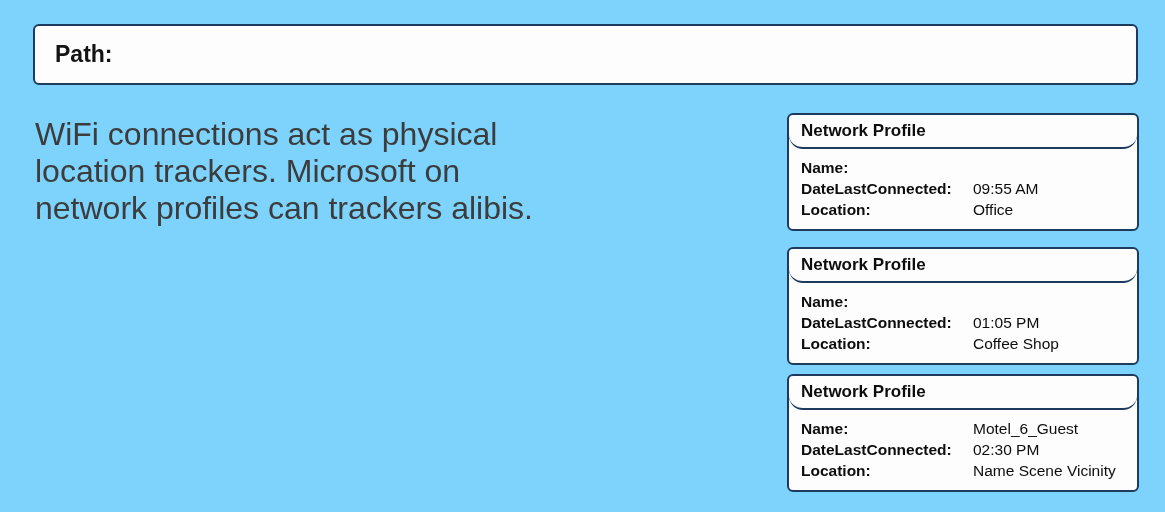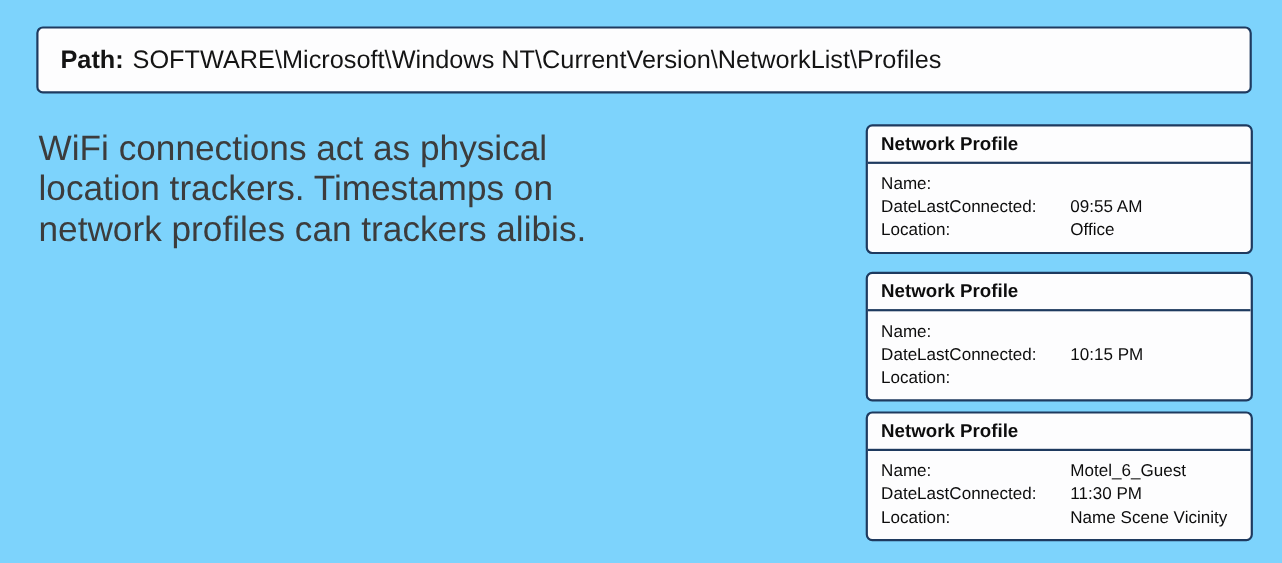--- a/index.html
+++ b/index.html
@@ -48,45 +48,45 @@
   .card-1 { top: 113px; }
   .card-2 { top: 247px; }
   .card-3 { top: 374px; }
   .card-header {
     padding: 5px 12px;
     font-size: 17px;
     font-weight: bold;
     color: #0d0d0d;
     border-bottom: 2px solid #1e3a5f;
     line-height: 22px;
+    border-radius: 14px;
   }
   .card-body { padding: 8px 12px 9px 12px; }
   .row {
     display: grid;
     grid-template-columns: 172px 1fr;
     font-size: 15.5px;
     line-height: 21px;
     color: #0d0d0d;
     white-space: nowrap;
   }
-  .row .label { font-weight: normal; }
+  .row .label { font-weight: bold; }
 </style>
 </head>
 <body>
 
 <div class="page">
 
   <div class="path-bar">
     <span class="path-label">Path:</span>
-    <span class="path-value">SOFTWARE\Microsoft\Windows NT\CurrentVersion\NetworkList\Profiles</span>
   </div>
 
   <div class="description">
     <div>WiFi connections act as physical</div>
-    <div>location trackers. Timestamps on</div>
+    <div>location trackers. Microsoft on</div>
     <div>network profiles can trackers alibis.</div>
   </div>
 
   <div class="card card-1">
     <div class="card-header">Network Profile</div>
     <div class="card-body">
       <div class="row">
         <span class="label">Name:</span>
       </div>
       <div class="row">
@@ -101,38 +101,39 @@
   </div>
 
   <div class="card card-2">
     <div class="card-header">Network Profile</div>
     <div class="card-body">
       <div class="row">
         <span class="label">Name:</span>
       </div>
       <div class="row">
         <span class="label">DateLastConnected:</span>
-        <span class="value">10:15 PM</span>
+        <span class="value">01:05 PM</span>
       </div>
       <div class="row">
         <span class="label">Location:</span>
+        <span class="value">Coffee Shop</span>
       </div>
     </div>
   </div>
 
   <div class="card card-3">
     <div class="card-header">Network Profile</div>
     <div class="card-body">
       <div class="row">
         <span class="label">Name:</span>
         <span class="value">Motel_6_Guest</span>
       </div>
       <div class="row">
         <span class="label">DateLastConnected:</span>
-        <span class="value">11:30 PM</span>
+        <span class="value">02:30 PM</span>
       </div>
       <div class="row">
         <span class="label">Location:</span>
         <span class="value">Name Scene Vicinity</span>
       </div>
     </div>
   </div>
 
 </div>
 

